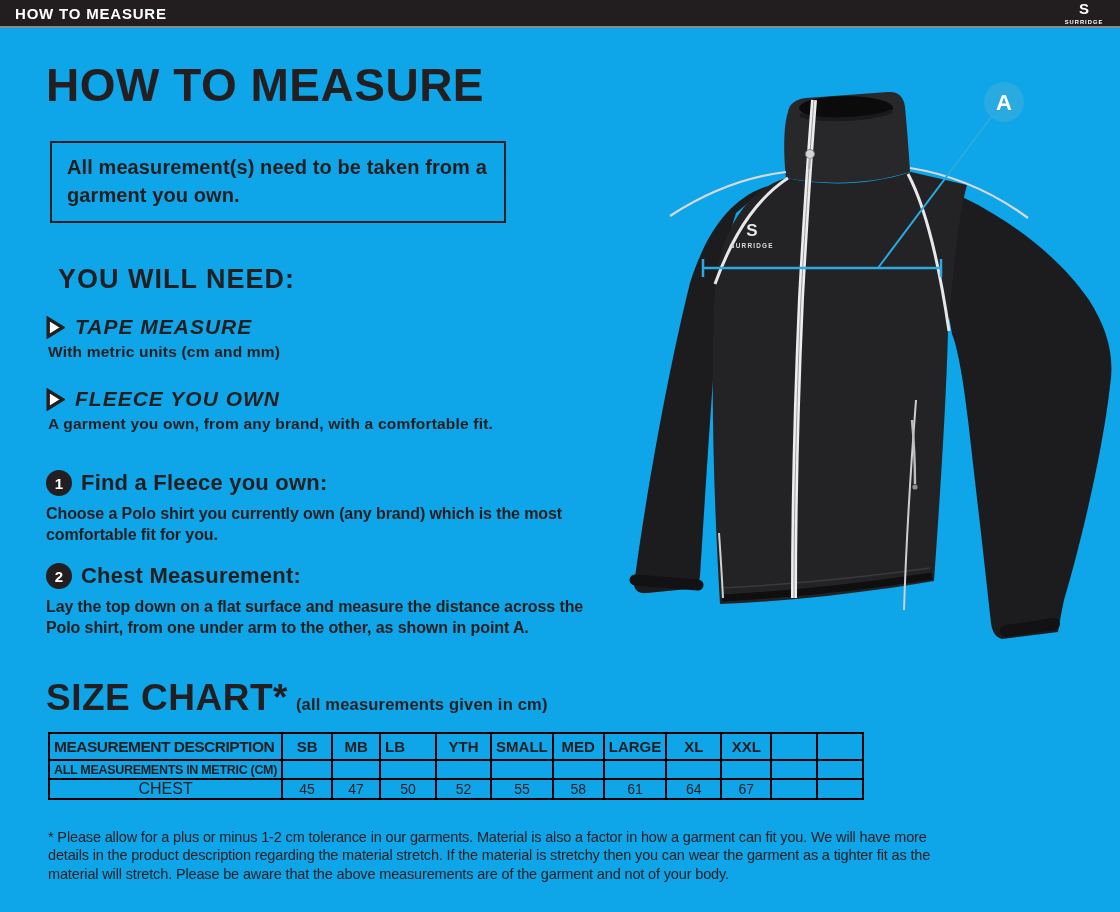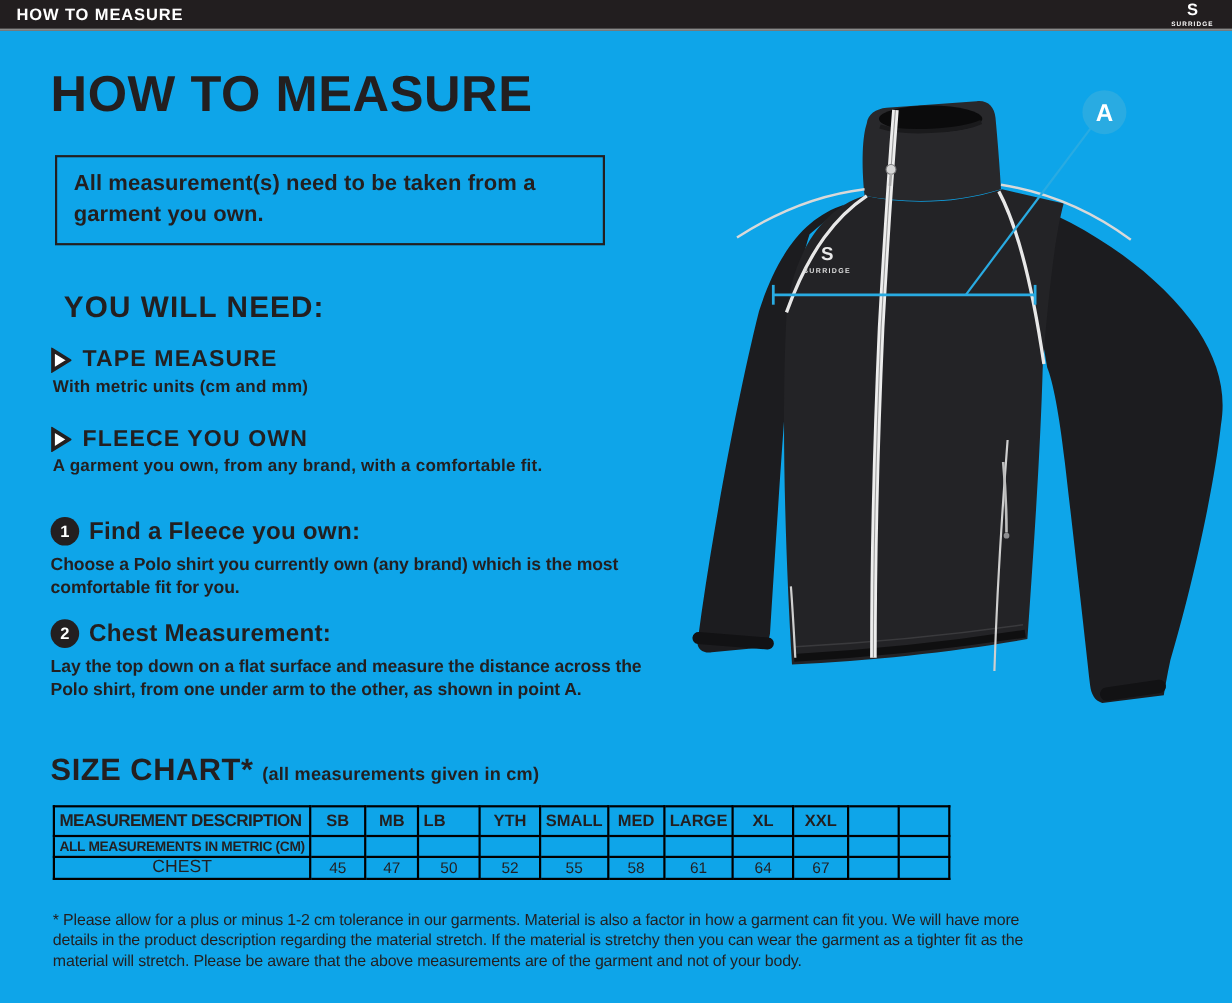--- a/index.html
+++ b/index.html
@@ -13,46 +13,46 @@
             background:#221e1f; border-bottom:2px solid #8a8a8a;
             display:flex; align-items:center; }
   .topbar-title { color:#fff; font-size:15px; font-weight:bold; letter-spacing:.8px; margin-left:15px; }
   .topbar-logo { position:absolute; right:8px; top:0; }
   .logo-s { fill:#fff; font-size:15px; font-weight:bold; text-anchor:middle; font-family:"Liberation Sans",sans-serif; }
   .logo-word { fill:#fff; font-size:5.8px; font-weight:bold; letter-spacing:1px; text-anchor:middle; font-family:"Liberation Sans",sans-serif; }
 
   .h1 { position:absolute; left:46px; top:62px; margin:0; font-size:46px; line-height:1;
         font-weight:900; letter-spacing:.5px; }
 
-  .notice { position:absolute; left:50px; top:141px; width:500px; min-height:82px;
+  .notice { position:absolute; left:50px; top:141px; width:456px; min-height:82px;
             border:2px solid var(--ink); padding:11px 15px 12px 15px;
             font-size:20px; font-weight:bold; line-height:1.38; letter-spacing:.1px; }
 
   .h2 { margin:12px; font-size:27px; font-weight:900; letter-spacing:1px; }
   .ywn-heading { position:absolute; left:46px; top:252px; }
 
   .need { position:absolute; left:46px; }
   .need-1 { top:315px; } .need-2 { top:387px; }
   .need-title-row { display:flex; align-items:center; gap:10px; }
-  .need-title { font-size:21px; font-weight:900; letter-spacing:1px; }
+  .need-title { font-size:21px; font-weight:900; letter-spacing:1px;font-style:italic; }
   .need-sub { margin-top:4px; margin-left:2px; font-size:15.5px; font-weight:bold; letter-spacing:.2px; }
   .tri-icon { flex:0 0 auto; display:block; }
 
   .step { position:absolute; left:46px; width:560px; }
   .step-1 { top:470px; } .step-2 { top:563px; }
   .step-title-row { display:flex; align-items:center; gap:9px; }
   .step-num { width:26px; height:26px; border-radius:50%; background:var(--ink); color:#fff;
               display:flex; align-items:center; justify-content:center;
               font-size:15px; font-weight:bold; flex:0 0 auto; }
   .step-title { font-size:22px; font-weight:bold; letter-spacing:.2px; }
   .step-body { margin-top:7px; font-size:16px; font-weight:bold; line-height:1.33;
                letter-spacing:-.1px; width:556px; }
 
   .sc-heading { position:absolute; left:46px; top:662px; display:flex; align-items:baseline; gap:8px; }
-  .sc-title { font-size:28px; font-weight:900; letter-spacing:.5px; }
+  .sc-title { font-size:37px; font-weight:900; letter-spacing:.5px; }
   .sc-sub { font-size:16.5px; font-weight:bold; letter-spacing:.2px;margin-top:33px; }
 
   .size-table { position:absolute; left:48px; top:732px; border-collapse:collapse;
                 table-layout:fixed; }
   .size-table th, .size-table td { border:2px solid #000; padding:0 4px; overflow:hidden; white-space:nowrap; }
   .size-table thead th { height:27px; font-size:15px; font-weight:bold; text-align:center; }
   .size-table thead th.c-desc { font-size:15.5px; letter-spacing:-.5px; text-align:left; }
   .size-table th.c-lb { text-align:left; }
   .row-metric td { height:19px; font-size:12.5px; font-weight:bold; letter-spacing:-.3px; text-align:left; }
   .row-chest td { height:19px; font-size:14px; font-weight:normal; text-align:center; }

